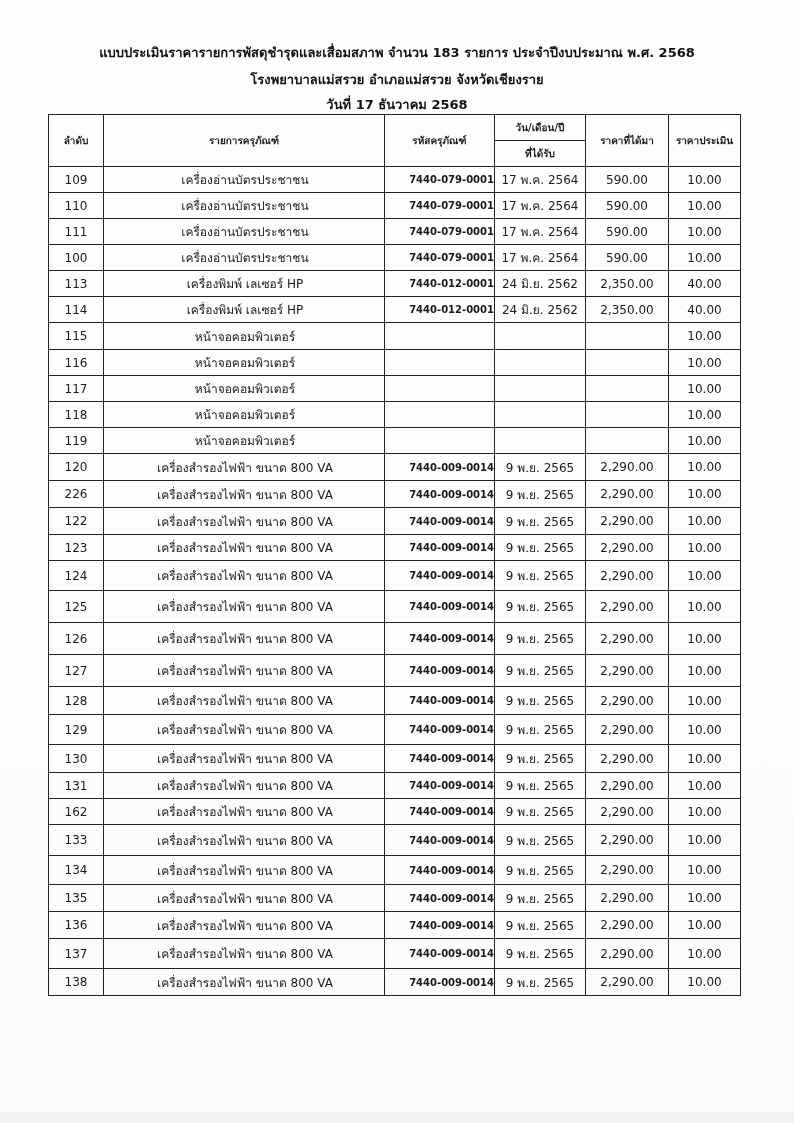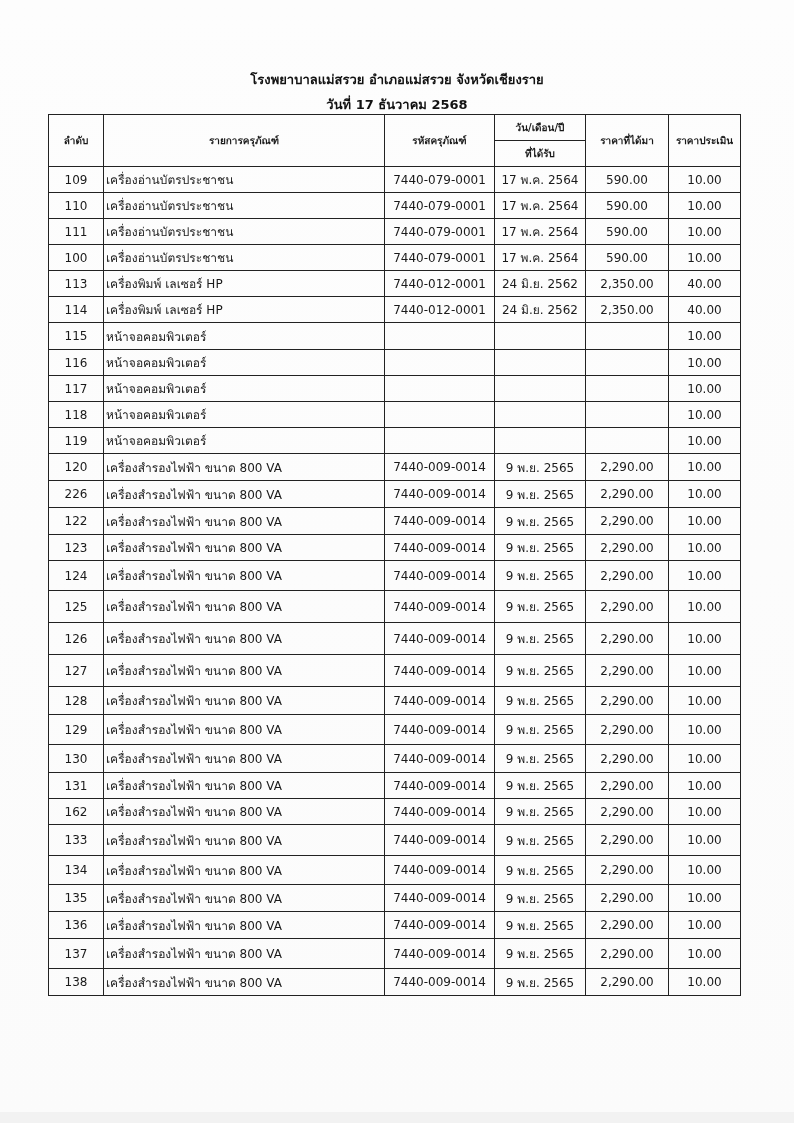--- a/index.html
+++ b/index.html
@@ -9,31 +9,32 @@
           background:linear-gradient(#fdfdfd,#fbfbfb); }
   .title { position:absolute; left:0; width:794px; text-align:center; font-size:13px; font-weight:bold; color:#111; }
   #t1 { top:42px; }
   #t2 { top:69px; }
   #t3 { top:94px; }
   table { position:absolute; left:48px; top:114px; border-collapse:collapse; table-layout:fixed; width:692px;
           font-size:12px; }
   td, th { border:1.3px solid #222; padding:0; overflow:hidden; white-space:nowrap; }
   th { font-weight:bold; font-size:10px; text-align:center; }
   td.num { text-align:center; }
-  td.name { text-align:left; padding-left:2px; }
-  td.code { text-align:center; font-size:12px; }
+  td.name { text-align:center; padding-left:2px; }
+  td.code { text-align:right; font-size:10px;font-weight:bold; }
   td.date { text-align:center; }
   td.price { text-align:center; }
   td.eval { text-align:center; }
   .bottom-shade { position:absolute; left:0; top:1112px; width:794px; height:11px; background:#f2f2f2; }
 </style>
 </head>
 <body>
 
 <div class="page">
+  <div class="title" id="t1">แบบประเมินราคารายการพัสดุชำรุดและเสื่อมสภาพ จำนวน 183 รายการ ประจำปีงบประมาณ พ.ศ. 2568</div>
   <div class="title" id="t2">โรงพยาบาลแม่สรวย อำเภอแม่สรวย จังหวัดเชียงราย</div>
   <div class="title" id="t3">วันที่ 17 ธันวาคม 2568</div>
 
   <table>
     <colgroup>
       <col style="width:55px">
       <col style="width:281px">
       <col style="width:110px">
       <col style="width:91px">
       <col style="width:83px">

